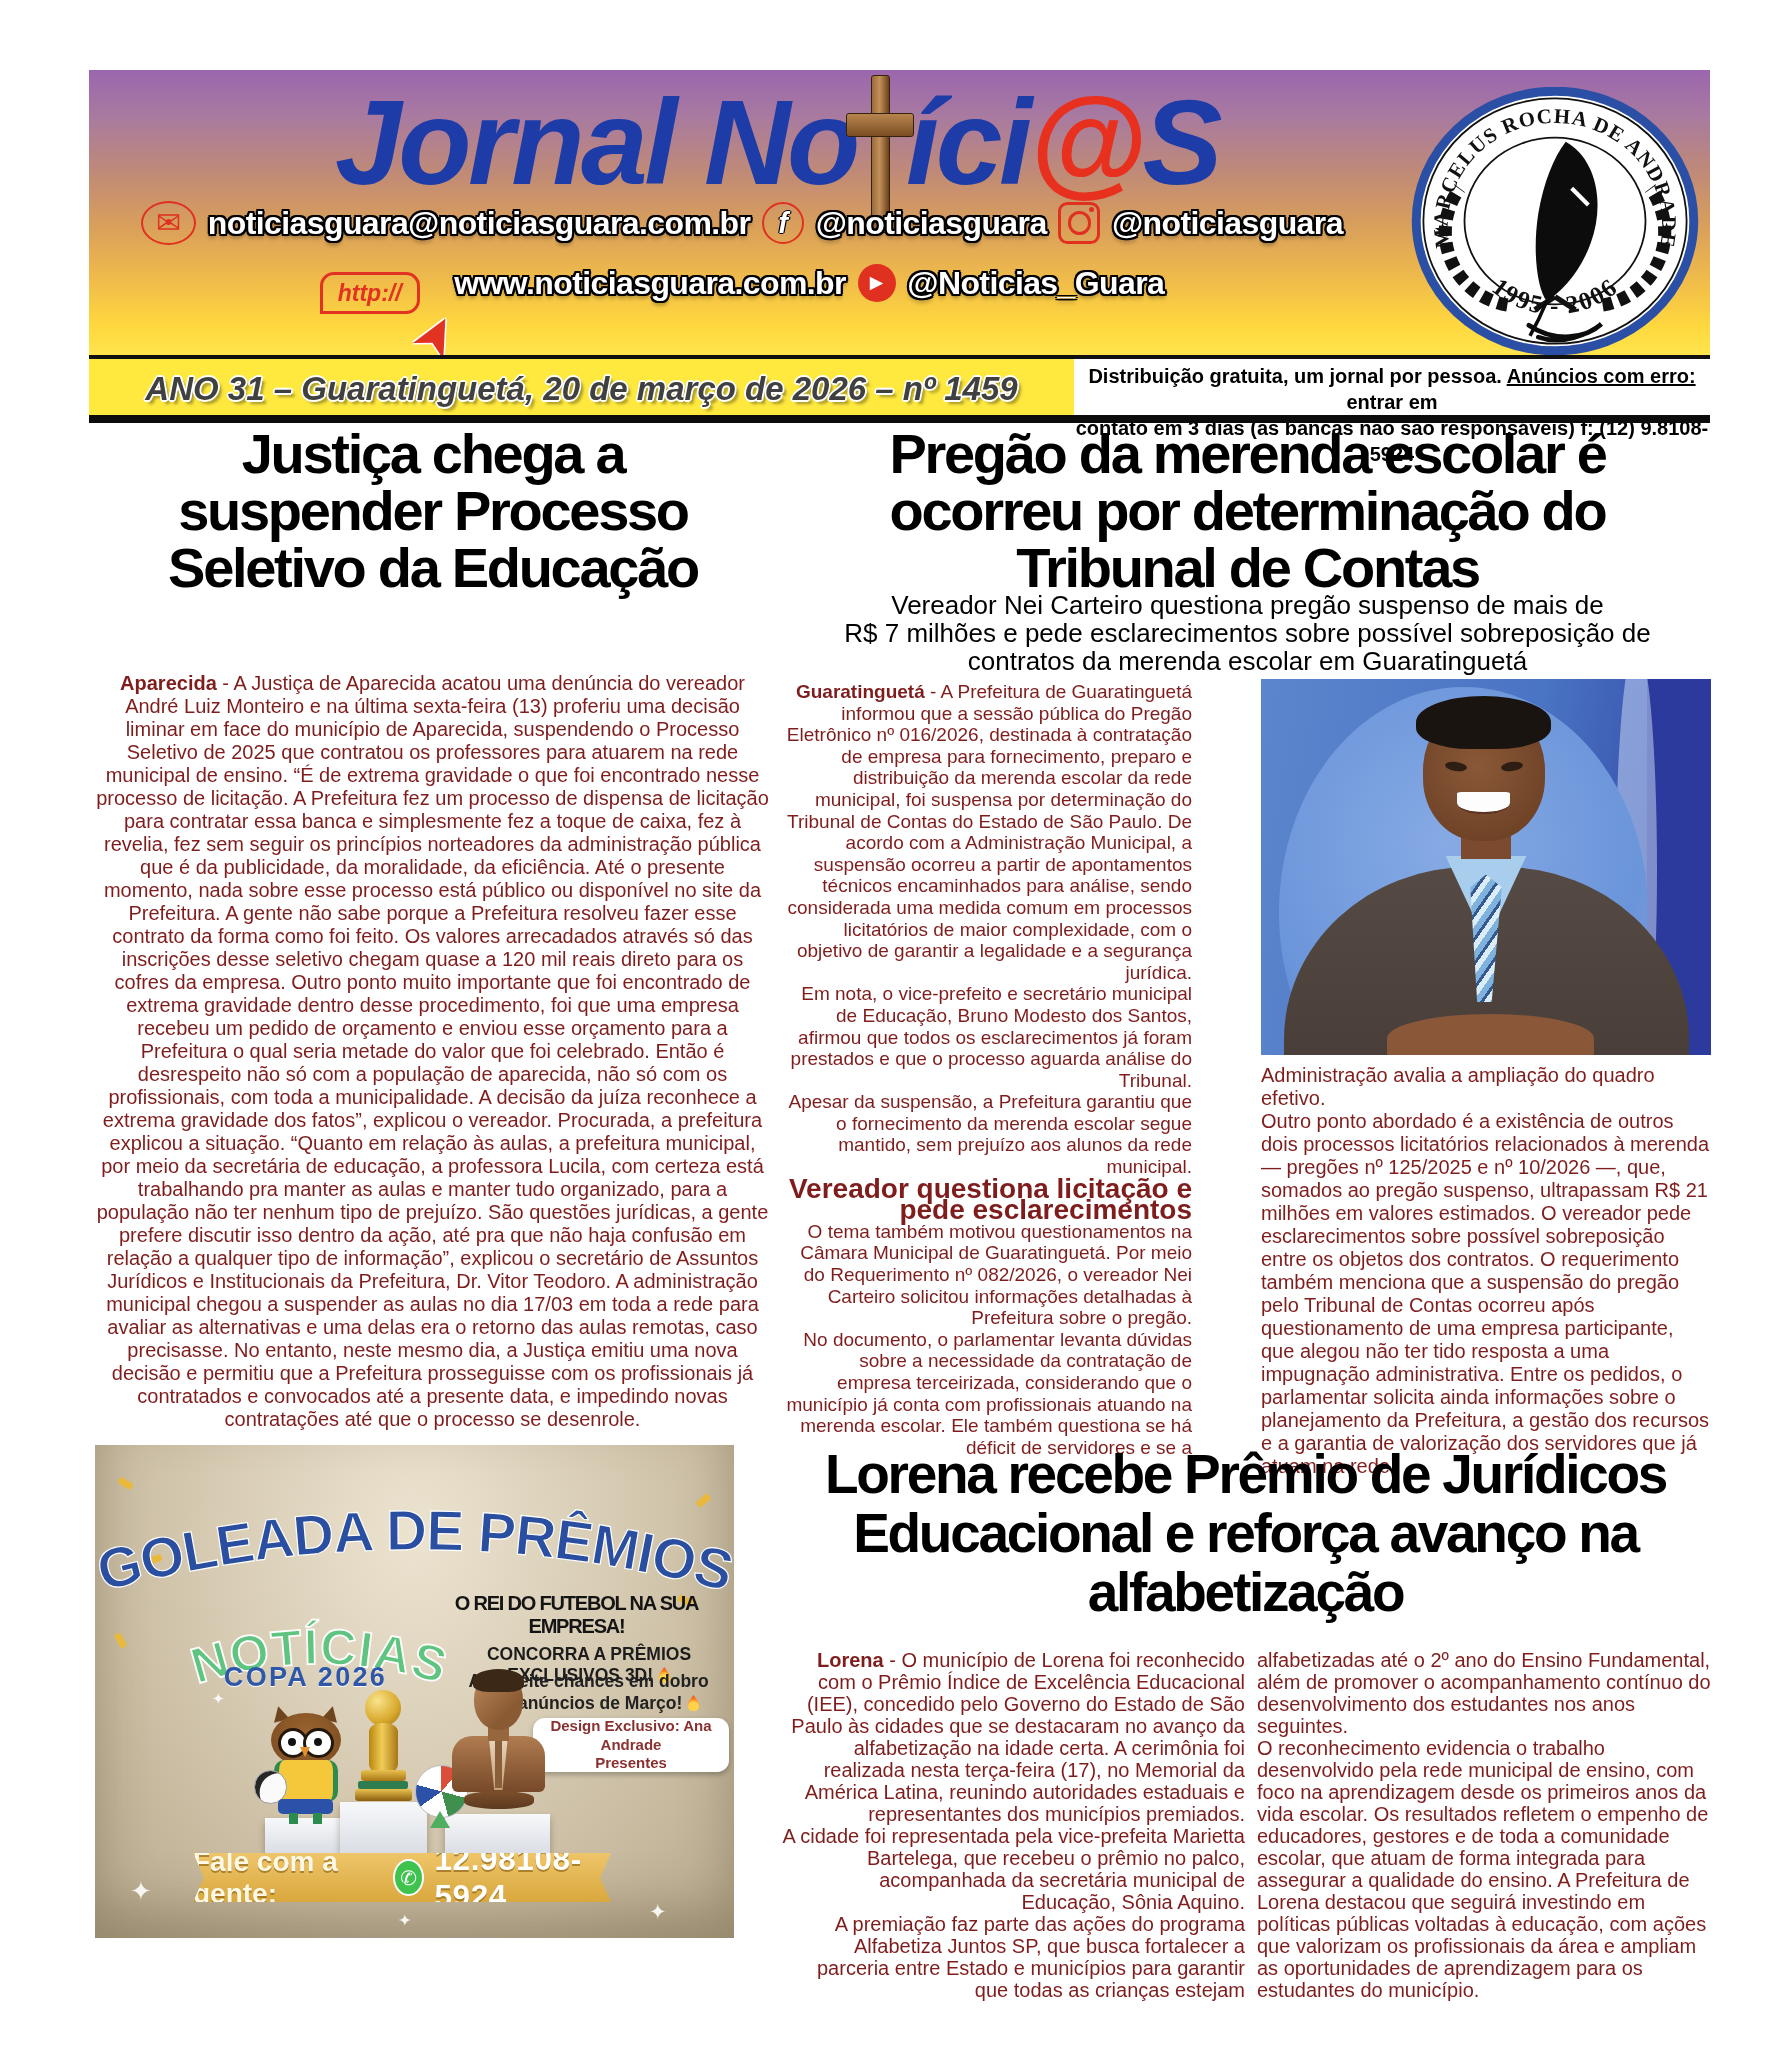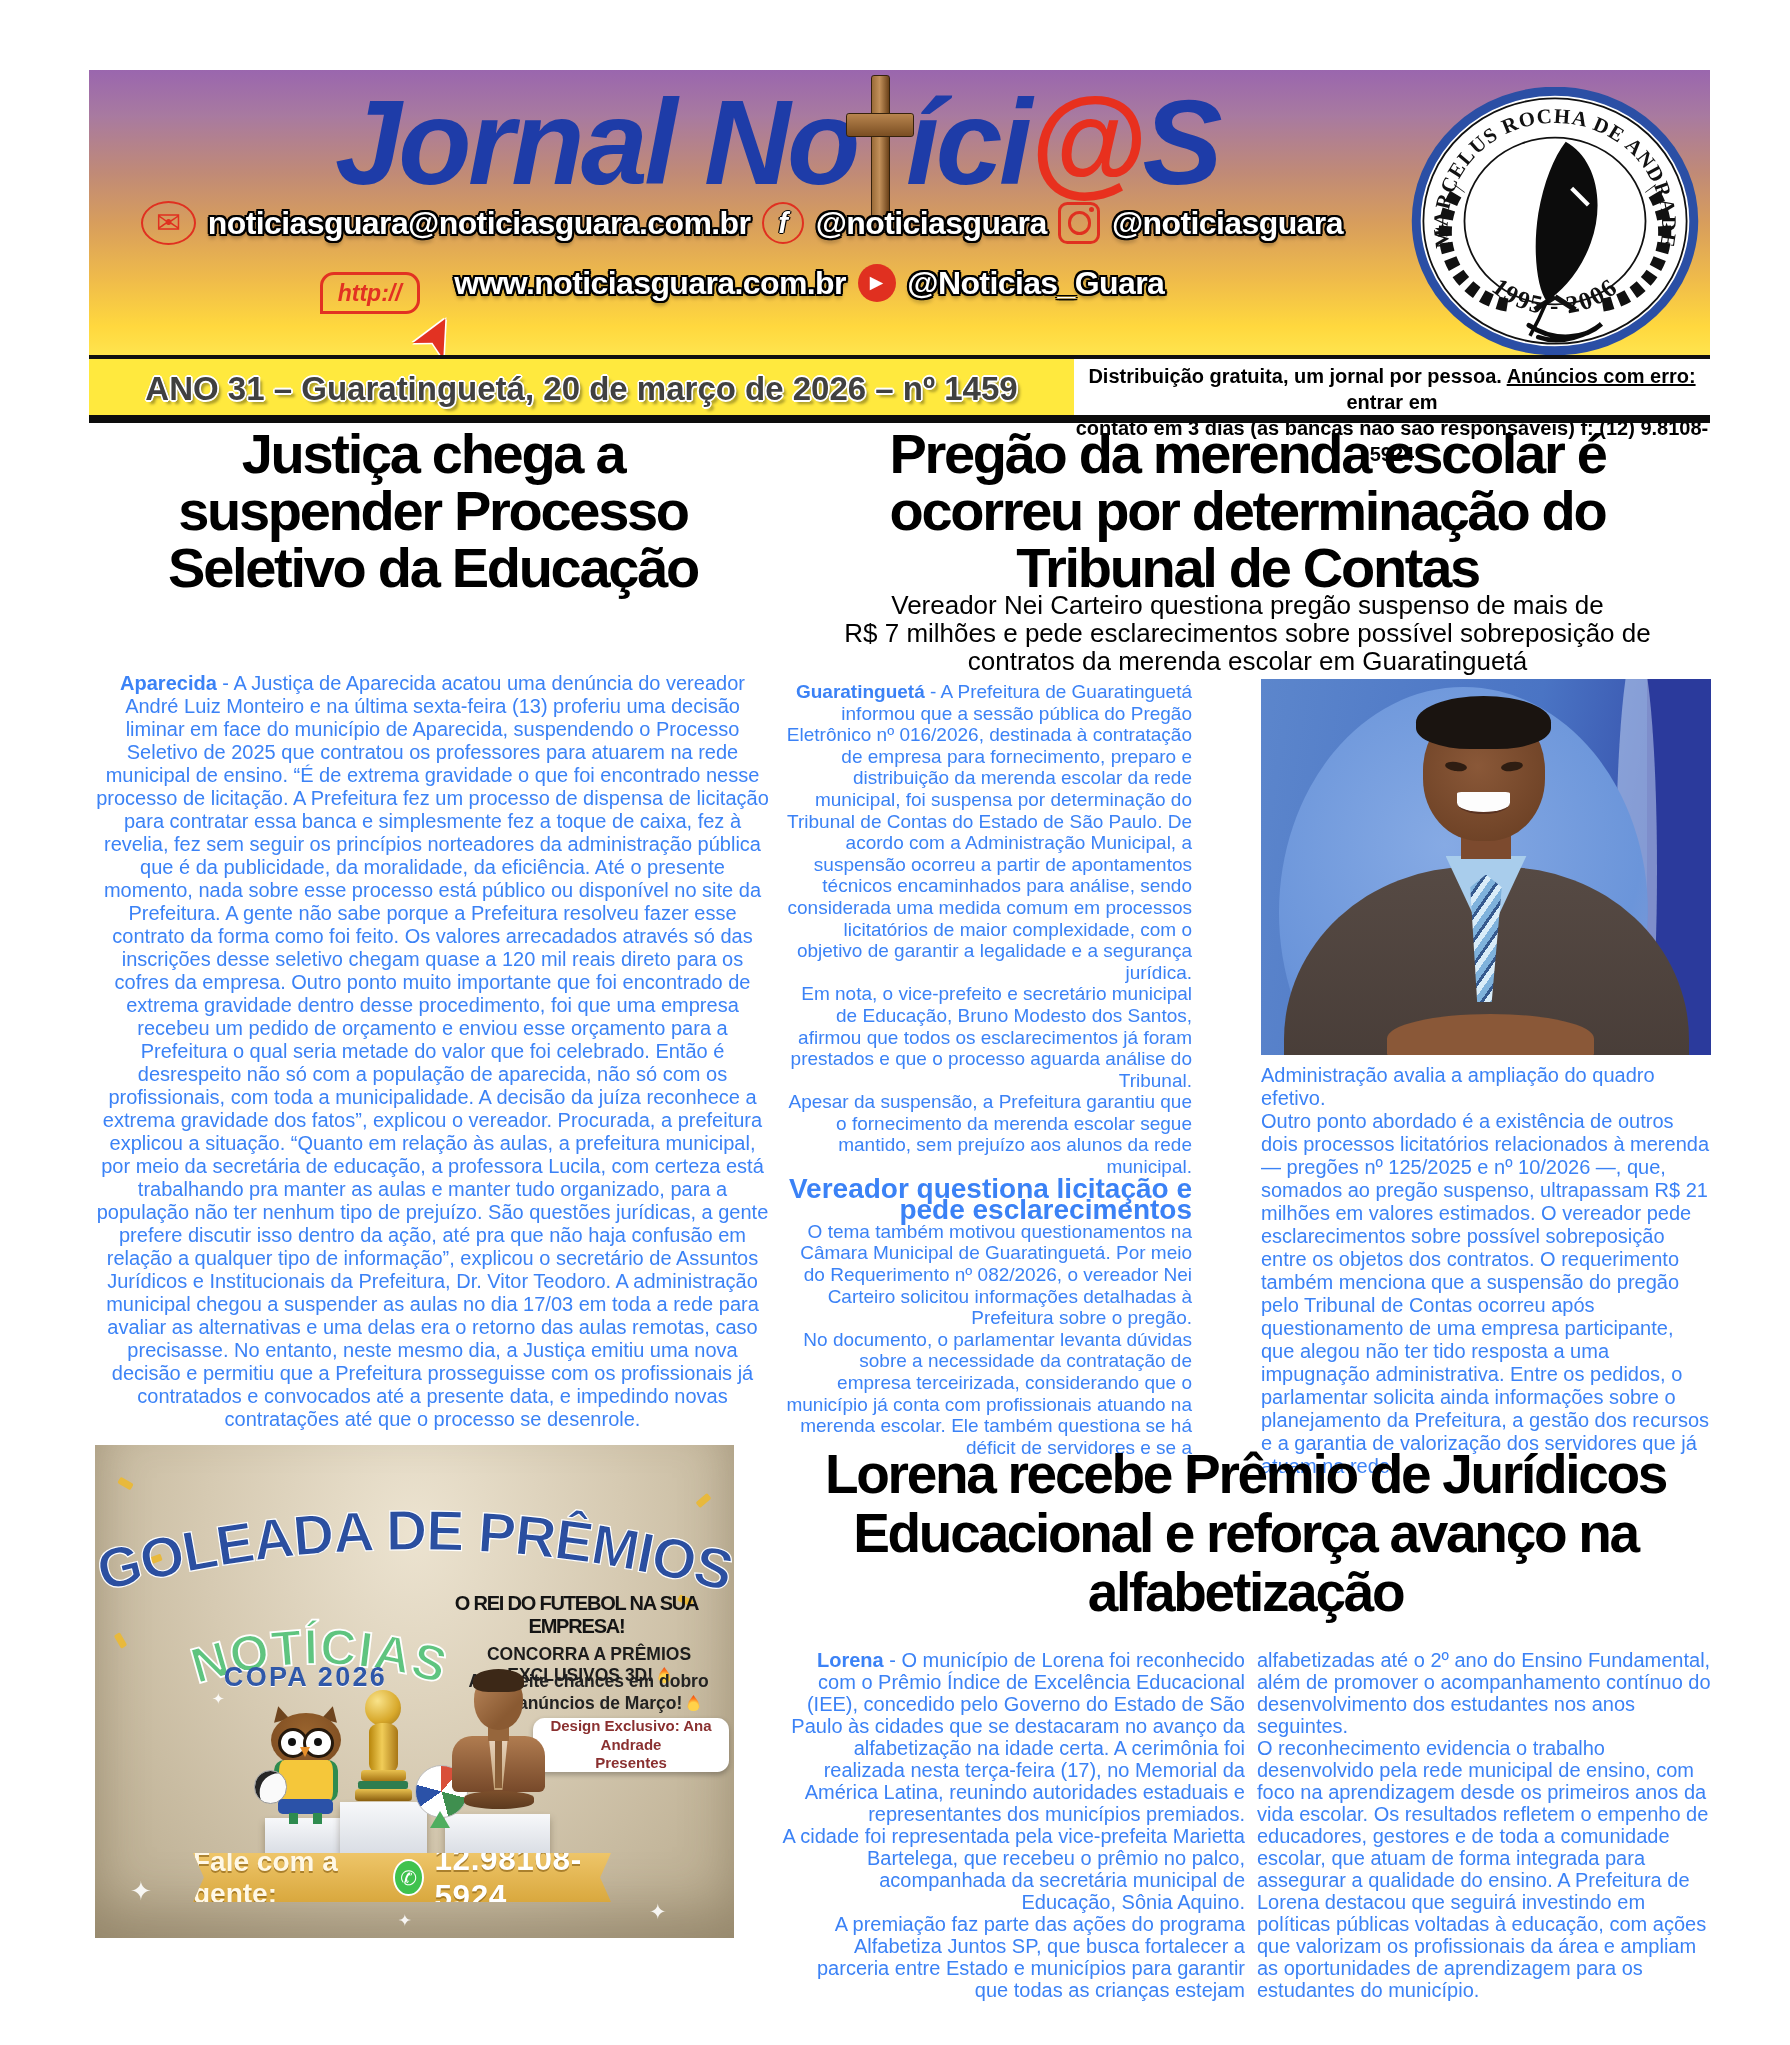--- a/index.html
+++ b/index.html
@@ -37,36 +37,36 @@
   .cursor{position:absolute;right:-41px;bottom:-56px;font-size:54px;color:#e23222;transform:rotate(-62deg);
     text-shadow:-1.7px 0 #fff,1.7px 0 #fff,0 1.7px #fff,0 -1.7px #fff;}
 
   
   .seal{position:absolute;left:1411px;top:87px;width:288px;height:268px;}
   .seal text{font-family:"Liberation Serif",serif;}
 
   
   .strip-edition{position:absolute;left:89px;top:355px;width:985px;height:59px;background:#ffe93e;
     border-top:4.1px solid #101010;display:flex;align-items:center;justify-content:center;
-    font-size:33px;font-weight:800;color:#404040;letter-spacing:0;
+    font-size:33px;font-weight:800;font-style:italic;color:#404040;letter-spacing:0;
     text-shadow:-1.7px 0 #fff,1.7px 0 #fff,0 -1.7px #fff,0 1.7px #fff,-1.2px -1.2px #fff,1.2px 1.2px #fff,1.2px -1.2px #fff,-1.2px 1.2px #fff,3.5px 4.1px 2.9px rgba(0,0,0,.35);}
   .strip-notice{position:absolute;left:1074px;top:355px;width:636px;height:62px;background:#fff;border-top:4.1px solid #101010;
     font-size:20px;font-weight:700;color:#000;text-align:center;line-height:26px;padding-top:3.5px;box-sizing:border-box;}
   .u{text-decoration:underline;}
   .rule{position:absolute;left:89px;top:415px;width:1621px;height:8.2px;background:#0c0c0c;}
 
   
   .hl{position:absolute;font-weight:800;color:#000;letter-spacing:-2.3px;text-align:center;}
   .hl-left{left:92px;top:425px;width:682px;font-size:56px;line-height:57px;}
   .hl-main{left:784px;top:425px;width:927px;font-size:56px;line-height:57px;}
   .hl-lorena{left:780px;top:1445px;width:931px;font-size:55px;line-height:59px;}
   .sub{position:absolute;color:#000;text-align:center;}
   .sub-left{left:92px;top:588px;width:682px;font-size:27px;line-height:27px;font-style:italic;}
   .sub-main{left:784px;top:591px;width:927px;font-size:26px;line-height:28px;}
-  .body{position:absolute;font-size:20px;line-height:23px;color:#3b82f6;}
+  .body{position:absolute;font-size:20px;line-height:23px;color:#7f1d1d;}
   .body p{margin:0;}
   .b-left{left:93px;top:672px;width:679px;text-align:center;}
   .b-midcol{left:784px;top:681px;width:408px;text-align:right;font-size:19px;line-height:21.6px;}
   .b-rightcol{left:1261px;top:1064px;width:450px;text-align:left;}
   .b-lor1{left:781px;top:1649px;width:464px;text-align:right;line-height:22px;}
   .b-lor2{left:1257px;top:1649px;width:454px;text-align:left;line-height:22px;}
   .col-subhead{font-weight:800;font-size:28px;}
 
   
   .photo{position:absolute;left:1261px;top:679px;width:450px;height:376px;overflow:hidden;

